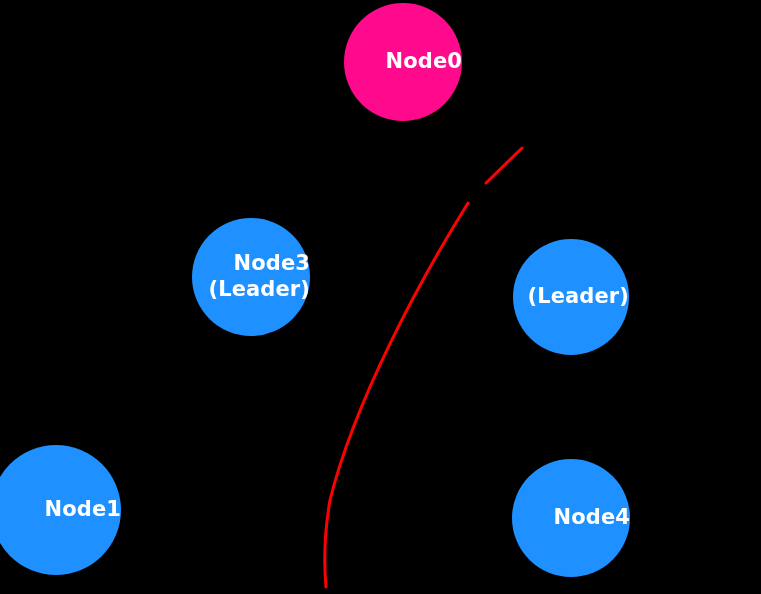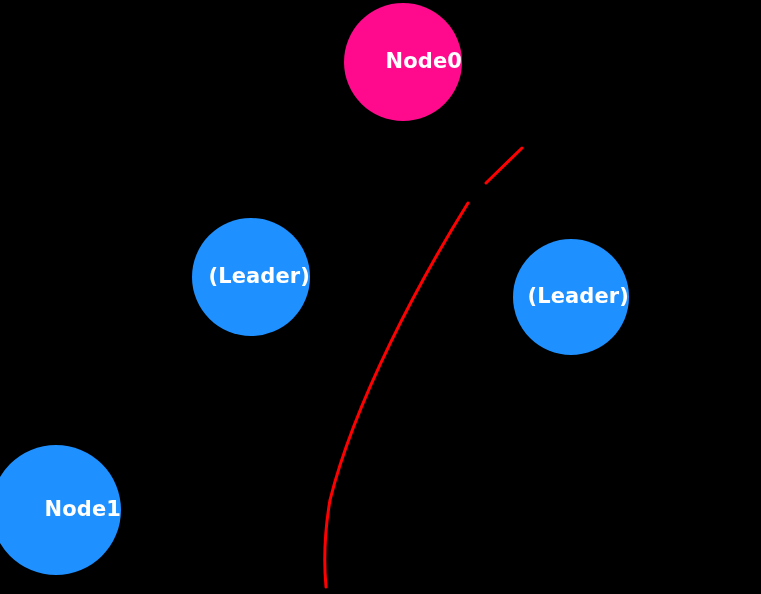--- a/index.html
+++ b/index.html
@@ -58,26 +58,31 @@
     <path id="seg-upper" fill="none" stroke="#FF0000" stroke-width="3" stroke-linecap="round" d="M 522 148 L 486 183"></path>
     <path id="seg-lower" fill="none" stroke="#FF0000" stroke-width="3" stroke-linecap="round" d="M 468 203 C 420 280 355 400 330 500 C 324 535 324 565 326 587"></path>
   </svg>
 
   <div class="node" id="n-node0" style="left: 344px; top: 3px; width: 118px; height: 118px; background: rgb(255, 10, 140);">
     <span class="node-label">Node0</span>
 
   </div>
 
   <div class="node" id="n-node3" style="left: 192px; top: 218px; width: 118px; height: 118px; background: rgb(30, 144, 255);">
+    <span class="node-label">Node3</span>
     <span class="node-role">(Leader)</span>
   </div>
 
   <div class="node" id="n-node2" style="left: 513px; top: 239px; width: 116px; height: 116px; background: rgb(30, 144, 255);">
     <span class="node-role">(Leader)</span>
   </div>
 
   <div class="node" id="n-node1" style="left: -9px; top: 445px; width: 130px; height: 130px; background: rgb(30, 144, 255);">
     <span class="node-label">Node1</span>
 
   </div>
 
+  <div class="node" id="n-node4" style="left: 512px; top: 459px; width: 118px; height: 118px; background: rgb(30, 144, 255);">
+    <span class="node-label">Node4</span>
+
+  </div>
 
 </div>
 
 </body></html>

